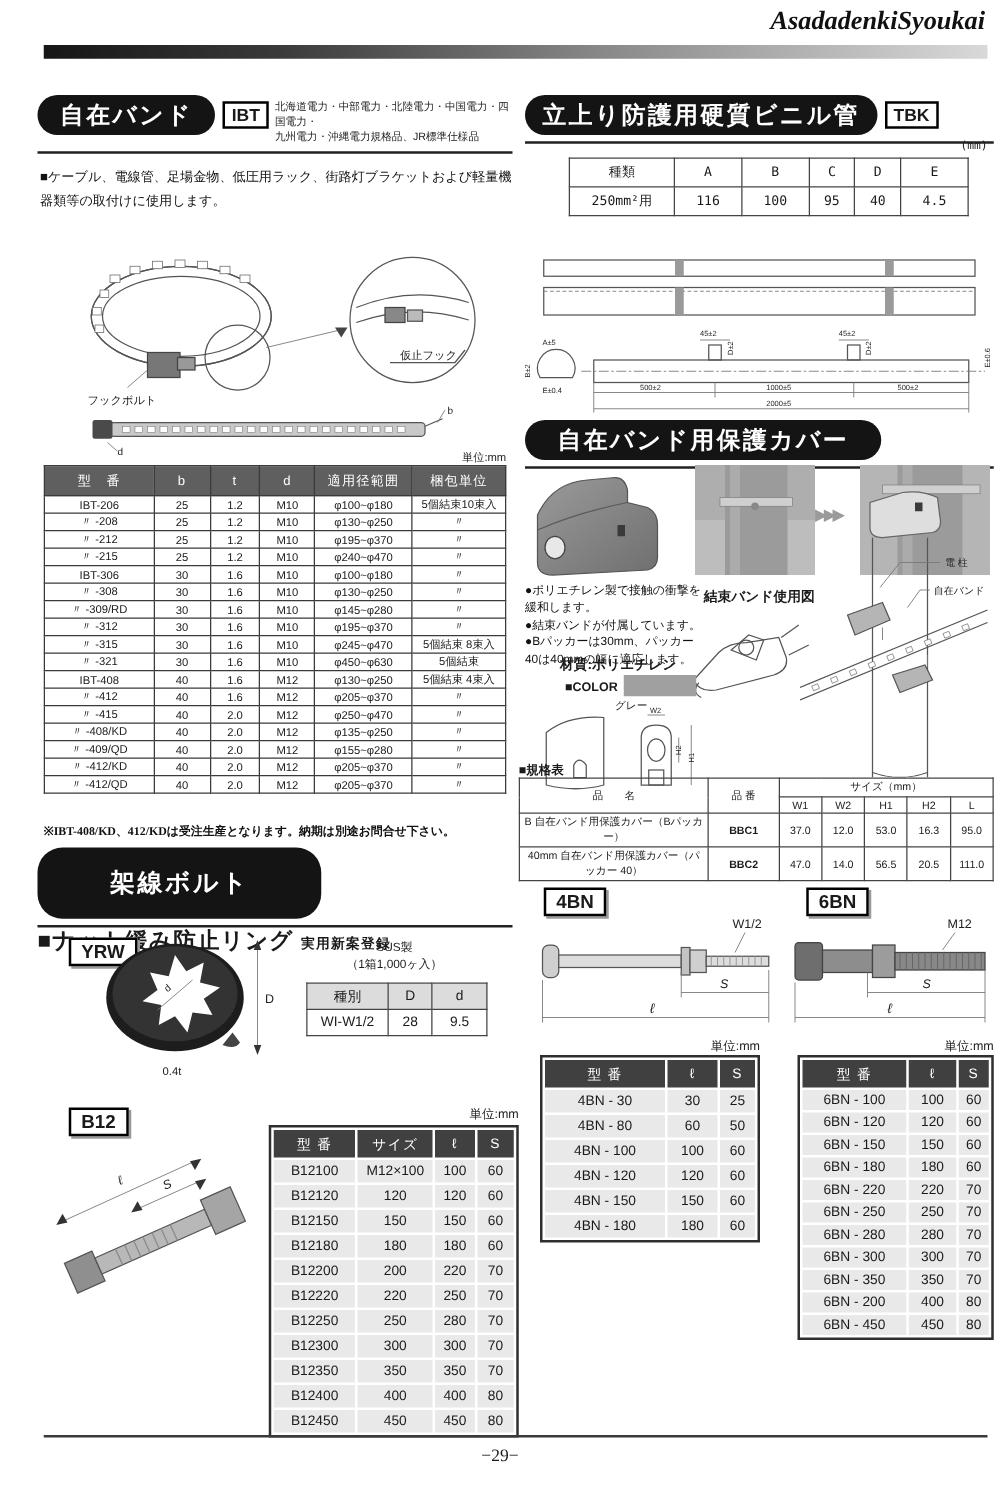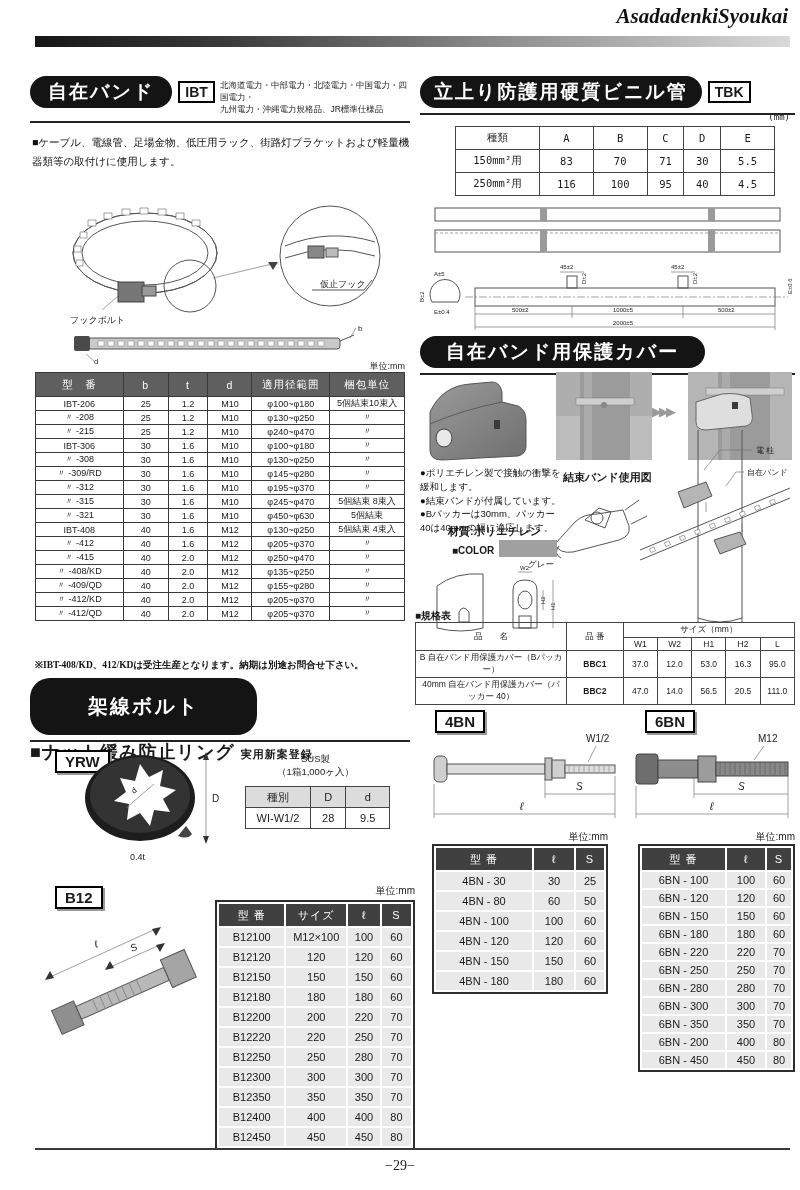--- a/index.html
+++ b/index.html
@@ -42,21 +42,21 @@
                font-family:"DejaVu Sans Mono", monospace; font-size:10.5px; }
   .tbk-table td, .tbk-table th { border:1px solid #444; height:23px; text-align:center; font-weight:normal; }
   .tbk-table td:nth-child(1), .tbk-table th:nth-child(1) { width:84px; }
 
   
   .bullets { position:absolute; top:466px; left:420px; width:142px; font-size:9.5px; line-height:1.45; color:#111; }
   .usage-label { position:absolute; top:470px; left:563px; font-size:11px; font-weight:bold; }
   .material { position:absolute; top:524px; left:448px; font-size:11px; font-weight:bold; }
   .color-label { position:absolute; top:545px; left:452px; font-size:10px; font-weight:bold; }
   .swatch { position:absolute; top:540px; left:499px; width:58px; height:17px; }
-  .swatch-name { position:absolute; top:559px; left:528px; font-size:8.5px; }
+  .swatch-name { position:absolute; top:559px; left:492px; font-size:8.5px; }
   .spec-label { position:absolute; top:609px; left:415px; font-size:10px; font-weight:bold; }
 
   .bbc-table { position:absolute; top:622px; left:415px; width:380px; border-collapse:collapse; font-size:8.5px; }
   .bbc-table th, .bbc-table td { border:1px solid #444; text-align:center; font-weight:normal; height:11px; padding:1px 2px; }
   .bbc-table td:nth-child(1){ width:150px; } .bbc-table td:nth-child(2){ width:56px; font-weight:bold; }
   .bbc-table td:nth-child(n+3){ width:34px; }
 
   
   .sub-title { position:absolute; top:740px; left:30px; font-size:18px; font-weight:bold; letter-spacing:1px; }
   .sub-note { font-size:11px; font-weight:bold; margin-left:6px; }
@@ -204,20 +204,28 @@
         </tr>
         <tr>
           <td>〃 -208</td>
           <td>25</td>
           <td>1.2</td>
           <td>M10</td>
           <td>φ130~φ250</td>
           <td>〃</td>
         </tr>
         <tr>
+          <td>〃 -212</td>
+          <td>25</td>
+          <td>1.2</td>
+          <td>M10</td>
+          <td>φ195~φ370</td>
+          <td>〃</td>
+        </tr>
+        <tr>
           <td>〃 -215</td>
           <td>25</td>
           <td>1.2</td>
           <td>M10</td>
           <td>φ240~φ470</td>
           <td>〃</td>
         </tr>
         <tr>
           <td>IBT-306</td>
           <td>30</td>
@@ -339,28 +347,20 @@
         <tr>
           <th>種類</th>
           <th>A</th>
           <th>B</th>
           <th>C</th>
           <th>D</th>
           <th>E</th>
         </tr>
       </thead>
       <tbody>
-        <tr>
-          <td>150mm²用</td>
-          <td>83</td>
-          <td>70</td>
-          <td>71</td>
-          <td>30</td>
-          <td>5.5</td>
-        </tr>
         <tr>
           <td>250mm²用</td>
           <td>116</td>
           <td>100</td>
           <td>95</td>
           <td>40</td>
           <td>4.5</td>
         </tr>
       </tbody>
     </table>

